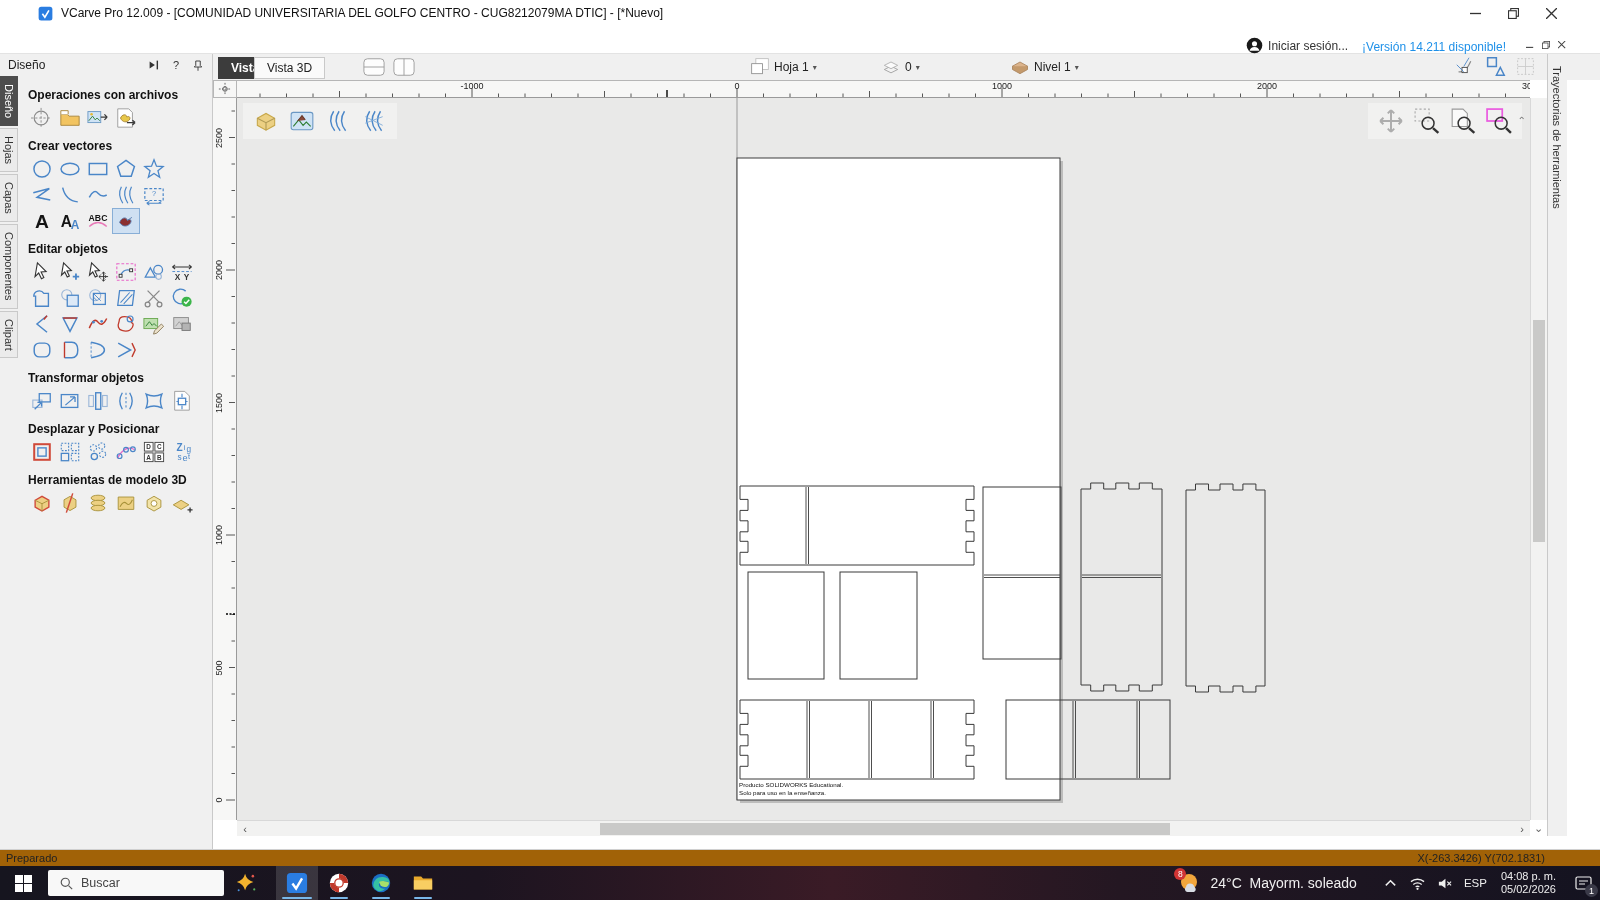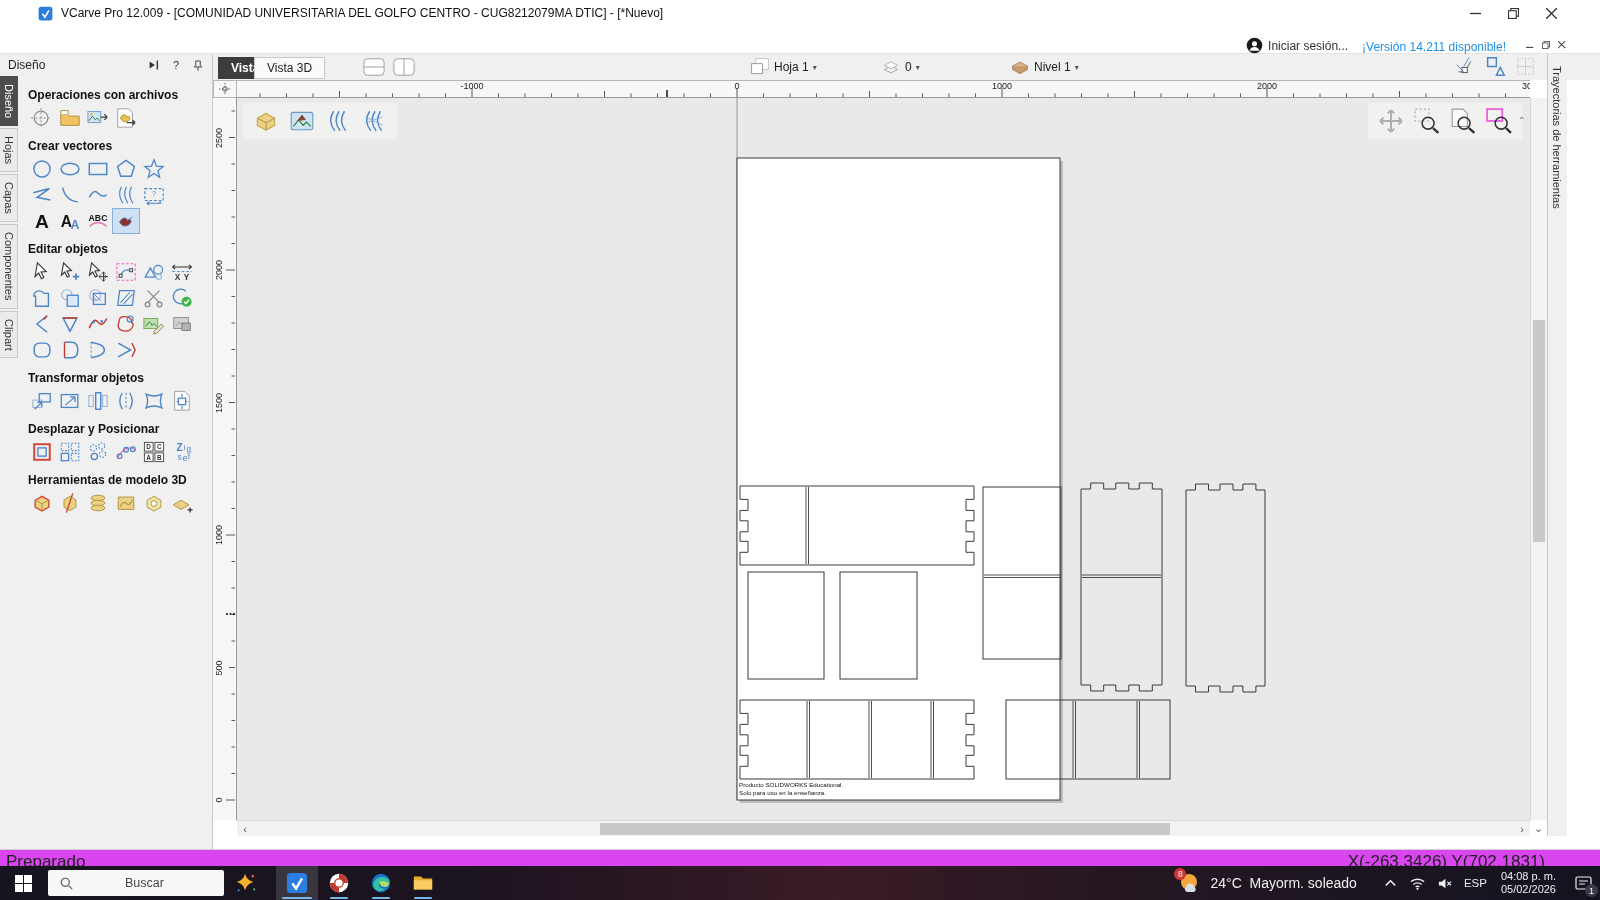--- a/index.html
+++ b/index.html
@@ -83,32 +83,32 @@
   .scroll-arrow { position:absolute; top:0; width:16px; height:16px; display:flex; align-items:center; justify-content:center; color:#555; font-size:11px; }
   .v-scroll { position:absolute; left:1530px; top:98px; width:17px; height:722px; background:#f2f2f1; border-left:1px solid #d8d8d8; }
   .v-scroll .thumb { position:absolute; left:2px; top:222px; width:12px; height:222px; background:#c9c9c8; }
   .v-chev { position:absolute; left:1532px; width:13px; text-align:center; color:#666; font-size:11px; }
 
   
   .tp-strip { position:absolute; left:1547px; top:54px; width:20px; height:782px; background:#f0f0f0; border-left:1px solid #c9c9c9; }
   .tp-label { writing-mode:vertical-rl; font-size:11px; color:#333; margin-top:12px; margin-left:3px; }
 
   
-  .statusbar { position:absolute; left:0; top:849px; width:1600px; height:17px; background:#d946ef; border-top:1px solid #d0d0d0; font-size:17px; color:#222; }
+  .statusbar { position:absolute; left:0; top:849px; width:1600px; height:17px; background:#a16207; border-top:1px solid #d0d0d0; font-size:11px; color:#222; }
   .status-left { position:absolute; left:6px; top:2px; }
   .status-coords { position:absolute; right:55px; top:2px; }
 
   
   .taskbar { position:absolute; left:0; top:866px; width:1600px; height:34px;
     background:linear-gradient(90deg,#16151f 0%,#1c1420 30%,#3a1b26 52%,#241722 70%,#141320 100%); display:flex; align-items:center; }
   .tb-start { width:46px; height:34px; display:flex; align-items:center; justify-content:center; }
   .tb-start svg { width:17px; height:17px; }
   .tb-search { width:176px; height:26px; background:#f8f8f8; border-radius:2px; display:flex; align-items:center; margin-left:2px; }
   .tb-search svg { width:13px; height:13px; margin:0 8px 0 12px; }
-  .tb-search span { color:#444; font-size:12.5px;margin-left:44px; }
+  .tb-search span { color:#444; font-size:12.5px; }
   .tb-copilot { width:44px; height:34px; display:flex; align-items:center; justify-content:center; }
   .tb-copilot svg { width:22px; height:22px; }
   .tb-app { position:relative; width:42px; height:34px; display:flex; align-items:center; justify-content:center; }
   .tb-app svg { width:22px; height:22px; }
   .tb-app .underline { position:absolute; bottom:1px; left:12px; width:18px; height:2.5px; background:#79b7e8; border-radius:1px; }
   .tb-app.active { background:rgba(255,255,255,0.14); }
   .tb-app.active .underline { left:6px; width:30px; }
   .tb-right { position:absolute; right:0; height:34px; display:flex; align-items:center; }
   .tb-weather { display:flex; align-items:center; margin-right:26px; }
   .weather-ic { position:relative; width:24px; height:24px; margin-right:8px; }

